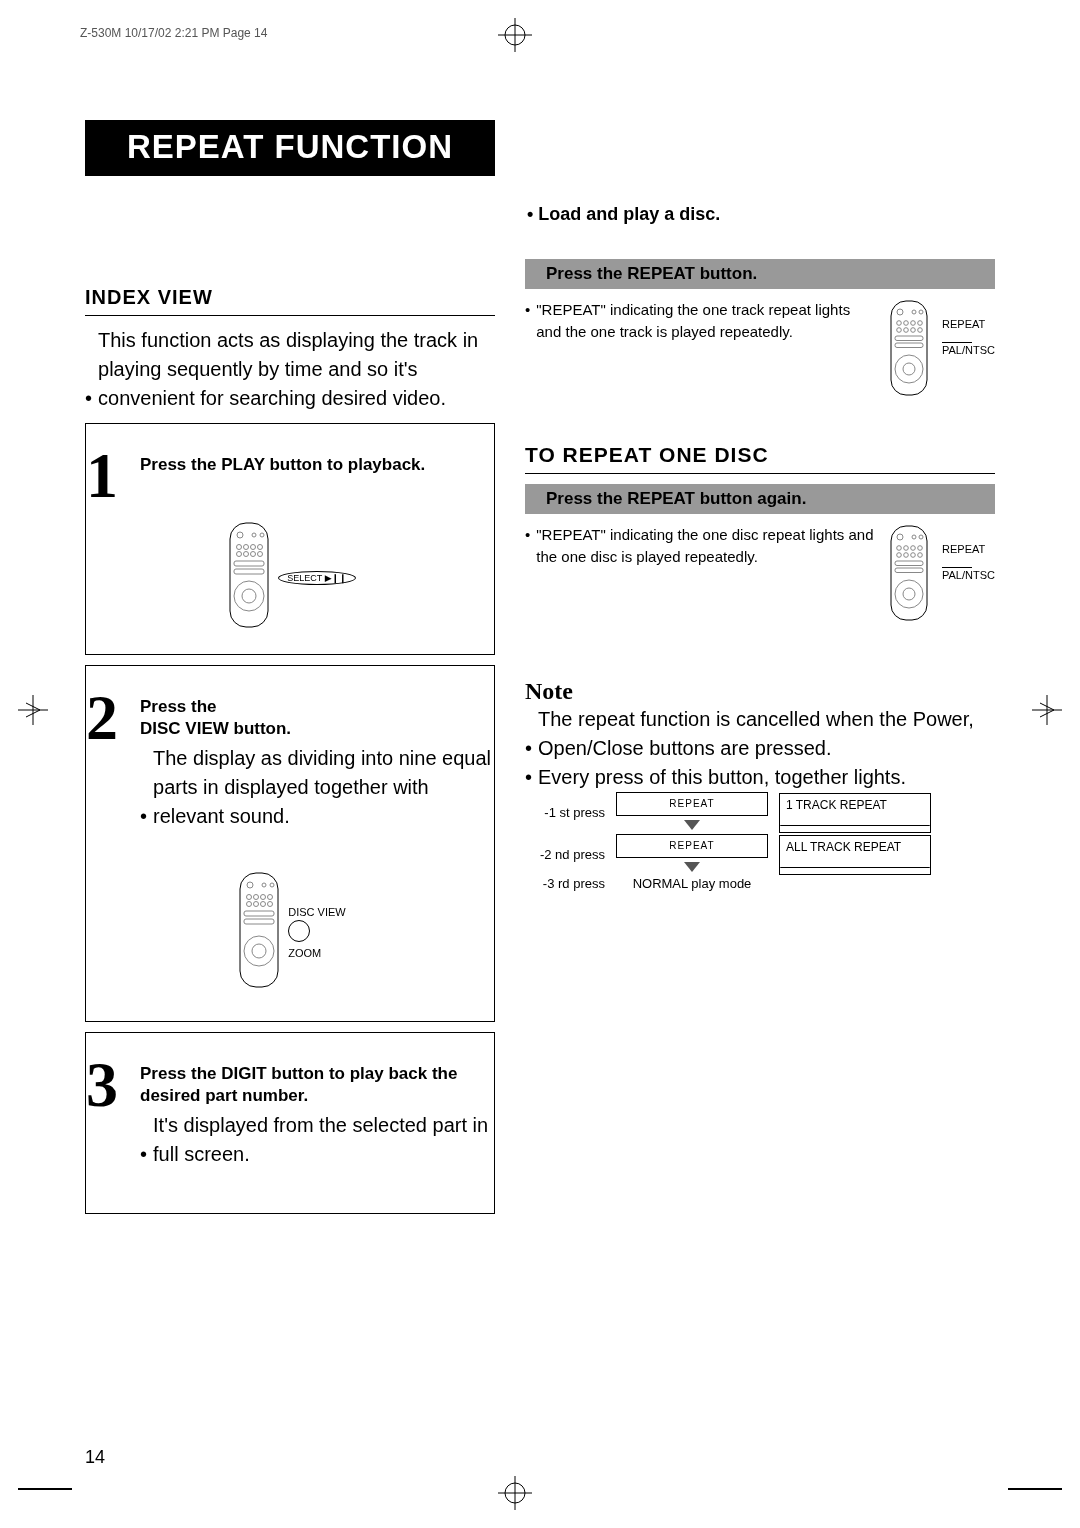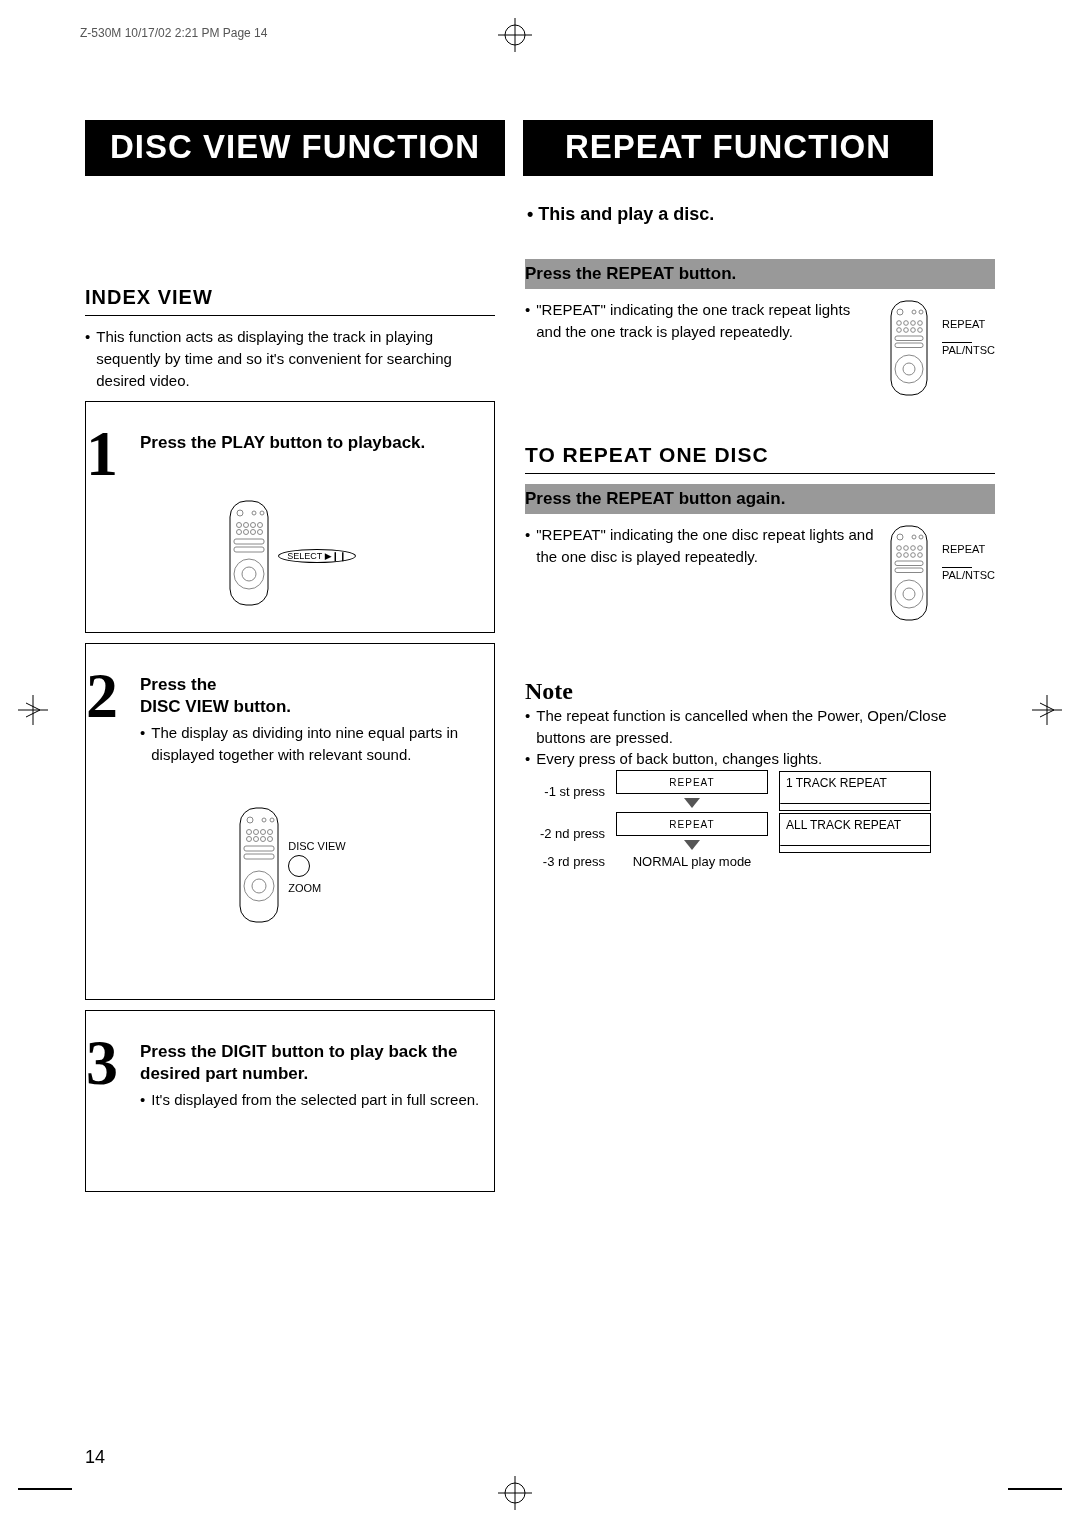--- a/index.html
+++ b/index.html
@@ -99,37 +99,38 @@
   .sub-hd2 {
     font-weight: bold;
     font-size: 21px;
     letter-spacing: 1px;
     border-bottom: 1px solid #000;
     padding-bottom: 6px;
     margin-top: 40px;
     margin-bottom: 10px;
   }
   .body-text {
-    font-size: 15px;
+    font-size: 20px;
     line-height: 1.45;
+    align-items: flex-end;
   }
   .bullet {
     display: flex;
     gap: 6px;
   }
   .bullet::before {
     content: "•";
     flex: 0 0 auto;
   }
   .gray-bar {
     background: #999;
     color: #000;
     font-weight: bold;
     font-size: 17px;
-    padding: 5px 0;
+    padding: 5px 21px;
     margin: 4px 0 10px;
   }
   .step {
     display: flex;
     gap: 10px;
     margin-top: 26px;
   }
   .big-num {
     font-size: 64px;
     font-weight: bold;
@@ -275,21 +276,20 @@
       <line x1="15" y1="0" x2="15" y2="30" stroke="#000"></line>
       <line x1="0" y1="15" x2="30" y2="15" stroke="#000"></line>
       <polyline points="8,8 22,15 8,22" fill="none" stroke="#000"></polyline>
     </svg>
 </div>
 <div class="edge-mark-left"></div>
 <div class="edge-mark-right"></div>
 
 <div class="main">
   <div class="title-row">
-    <div class="title-block left">DISC VIEW FUNCTION</div>
     <div class="title-block right">REPEAT FUNCTION</div>
   </div>
 
   <div class="columns">
 
     <div class="col-left">
       <div style="height:100px"></div>
       <div class="index-hd">INDEX VIEW</div>
       <div class="body-text bullet">
           <span>This function acts as displaying the track in playing sequently by time and so it's convenient for searching desired video.</span>
@@ -379,21 +379,21 @@
             <div class="body-text bullet" style="margin-top:4px">
                 <span>It's displayed from the selected part in full screen.</span>
               </div>
           </div>
         </div>
       </div>
     </div>
 
     <div class="col-right">
       <div class="prep-list">
-        <div>• <span>This and play a disc.</span></div>
+        <div>• <span>Load and play a disc.</span></div>
       </div>
 
       <div class="gray-bar">Press the REPEAT button.</div>
       <div class="right-remote-row">
         <div class="right-text bullet">
             <span>"REPEAT" indicating the one track repeat lights and the one track is played repeatedly.</span>
           </div>
         <span class="remote-svg">
           <svg width="46" height="100">
               <rect x="5" y="2" width="36" height="94" rx="15" fill="none" stroke="#000"></rect>
@@ -456,21 +456,21 @@
           <div style="height:10px;border-bottom:1px solid #000;width:30px"></div>
           <div>PAL/NTSC</div>
         </div>
       </div>
 
       <div class="note-hd">Note</div>
       <div class="body-text bullet">
           <span>The repeat function is cancelled when the Power, Open/Close buttons are pressed.</span>
         </div>
       <div class="body-text bullet">
-          <span>Every press of back button, changes lights.</span>
+          <span>Every press of this button, together lights.</span>
         </div>
 
       <div class="state-diagram">
         <div class="sd-row">
           <div class="sd-label">-1 st press</div>
           <div class="sd-center">
             <div class="repeat-box">REPEAT</div>
             <div class="arrow-down"></div>
           </div>
           <div class="display-box">1 TRACK REPEAT</div>

